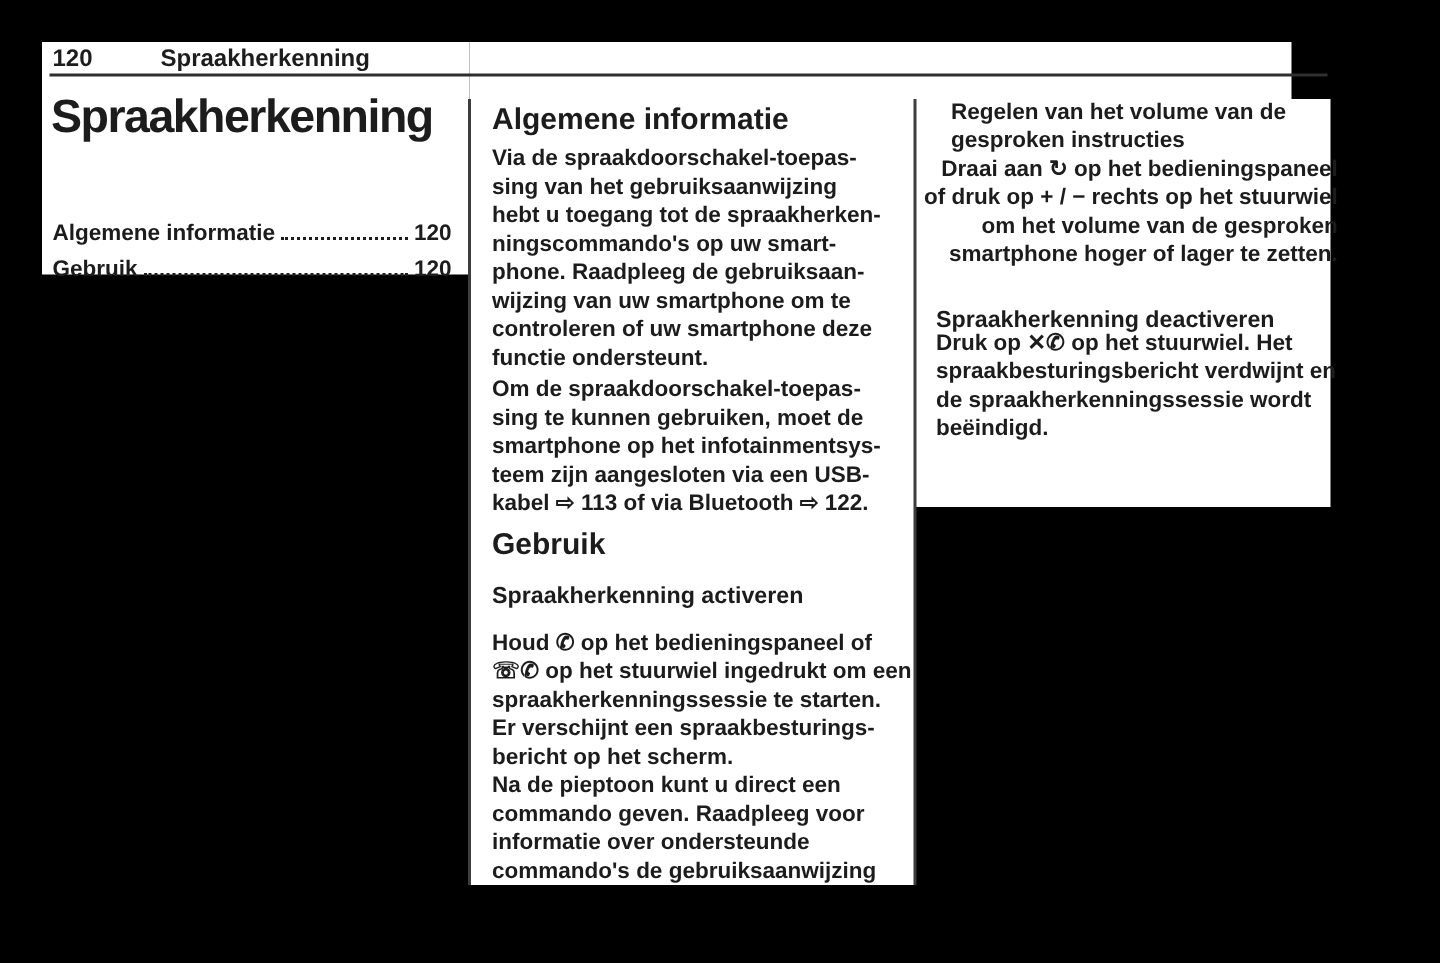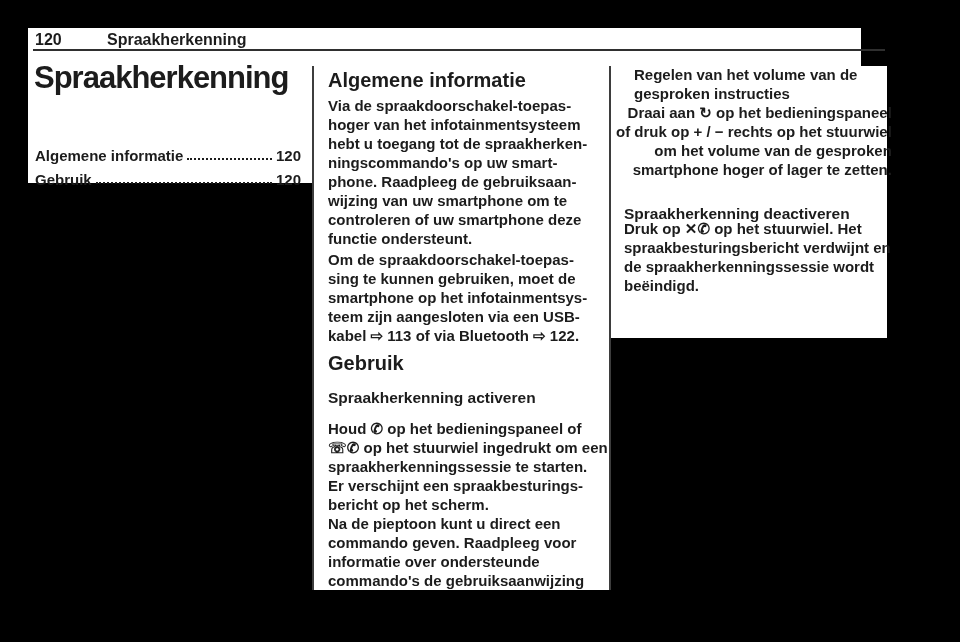--- a/index.html
+++ b/index.html
@@ -60,21 +60,21 @@
       <span>Gebruik</span>
       <span class="toc-leader"></span>
       <span>120</span>
     </div>
   </div>
 
   <div class="txt h2" style="left:328px;top:69px;">Algemene informatie</div>
 
   <div class="txt para" style="left:328px;top:96px;">
       <div class="tline">Via de spraakdoorschakel-toepas-</div>
-      <div class="tline">hoger van het infotainmentsysteem</div>
+      <div class="tline">sing van het gebruiksaanwijzing</div>
       <div class="tline">hebt u toegang tot de spraakherken-</div>
       <div class="tline">ningscommando's op uw smart-</div>
       <div class="tline">phone. Raadpleeg de gebruiksaan-</div>
       <div class="tline">wijzing van uw smartphone om te</div>
       <div class="tline">controleren of uw smartphone deze</div>
       <div class="tline">functie ondersteunt.</div>
     </div>
 
   <div class="txt para" style="left:328px;top:250px;">
       <div class="tline">Om de spraakdoorschakel-toepas-</div>

